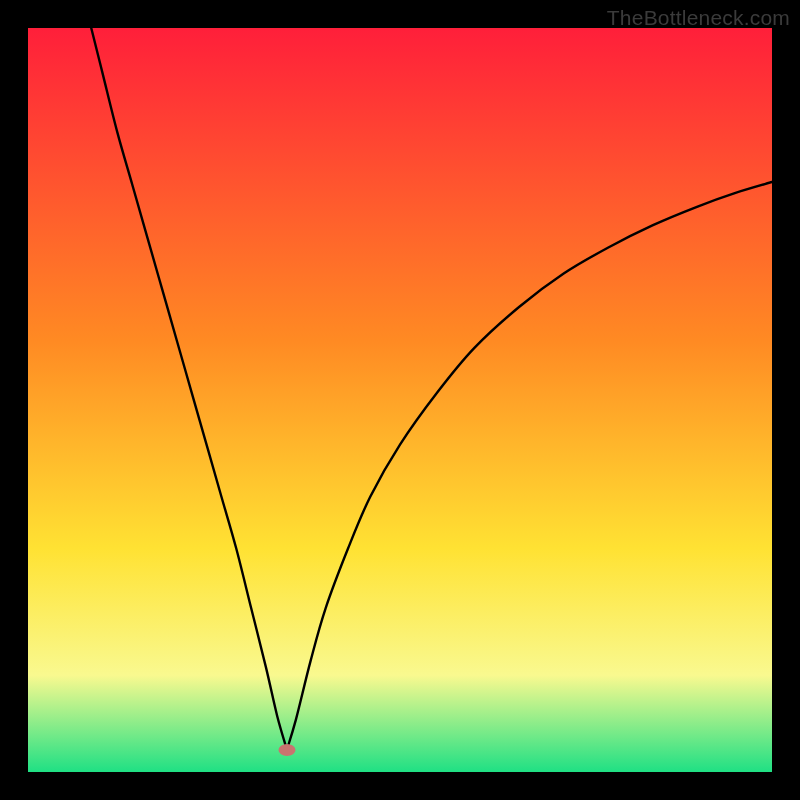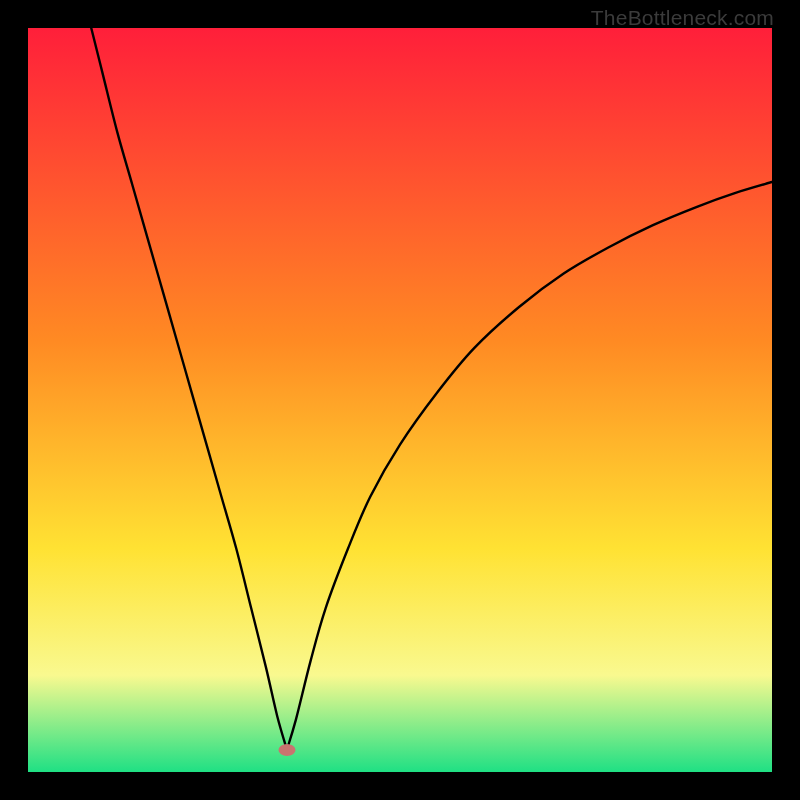--- a/index.html
+++ b/index.html
@@ -22,21 +22,21 @@
   .plot-area {
     position: absolute;
     left: 0;
     top: 0;
     width: 744px;
     height: 744px;
   }
   .watermark {
     position: absolute;
     top: 6px;
-    right: 26px;
+    right: 10px;
     color: #3b3b3b;
     font-size: 21px;
     font-weight: 500;
     letter-spacing: 0.2px;
     font-family: Arial, Helvetica, sans-serif;
   }
   .marker {
     position: absolute;
     width: 17px;
     height: 12px;

